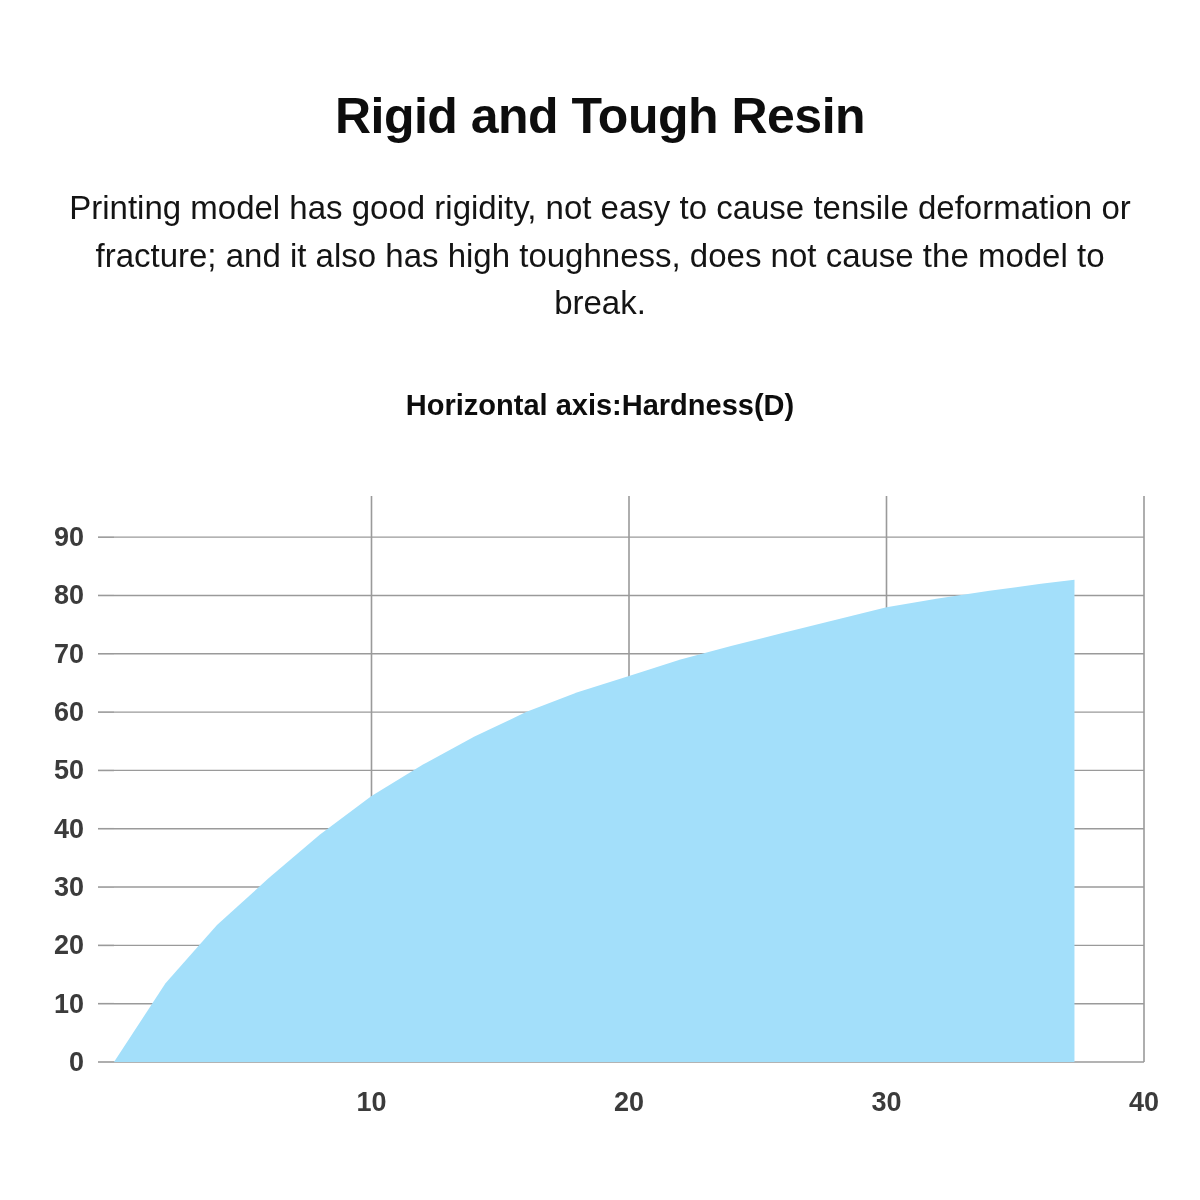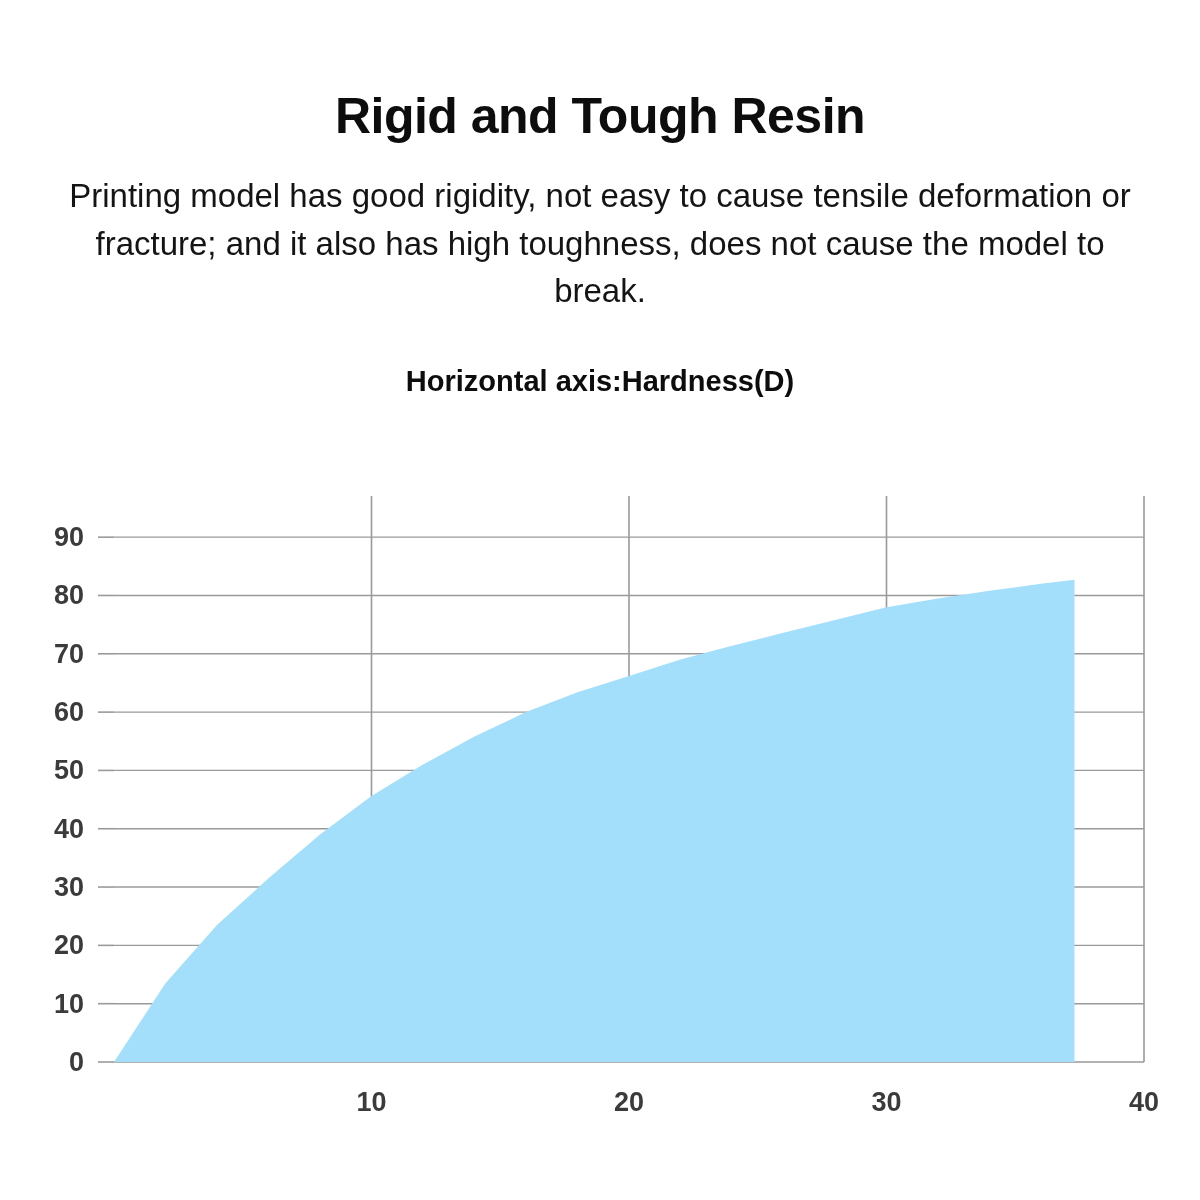--- a/index.html
+++ b/index.html
@@ -38,21 +38,21 @@
     padding-top: 88px;
     font-family: "Liberation Sans", sans-serif;
     font-size: 50px;
     font-weight: bold;
     letter-spacing: -0.5px;
     color: #0d0d0d;
     line-height: 1.12;
   }
 
   .subtitle {
-    margin: 0 auto;
+    margin: 12px auto;
     padding-top: 28px;
     width: 1090px;
     font-family: "Liberation Sans", sans-serif;
     font-size: 33px;
     font-weight: 400;
     line-height: 1.44;
     color: #141414;
   }
 
   .axis-legend {

